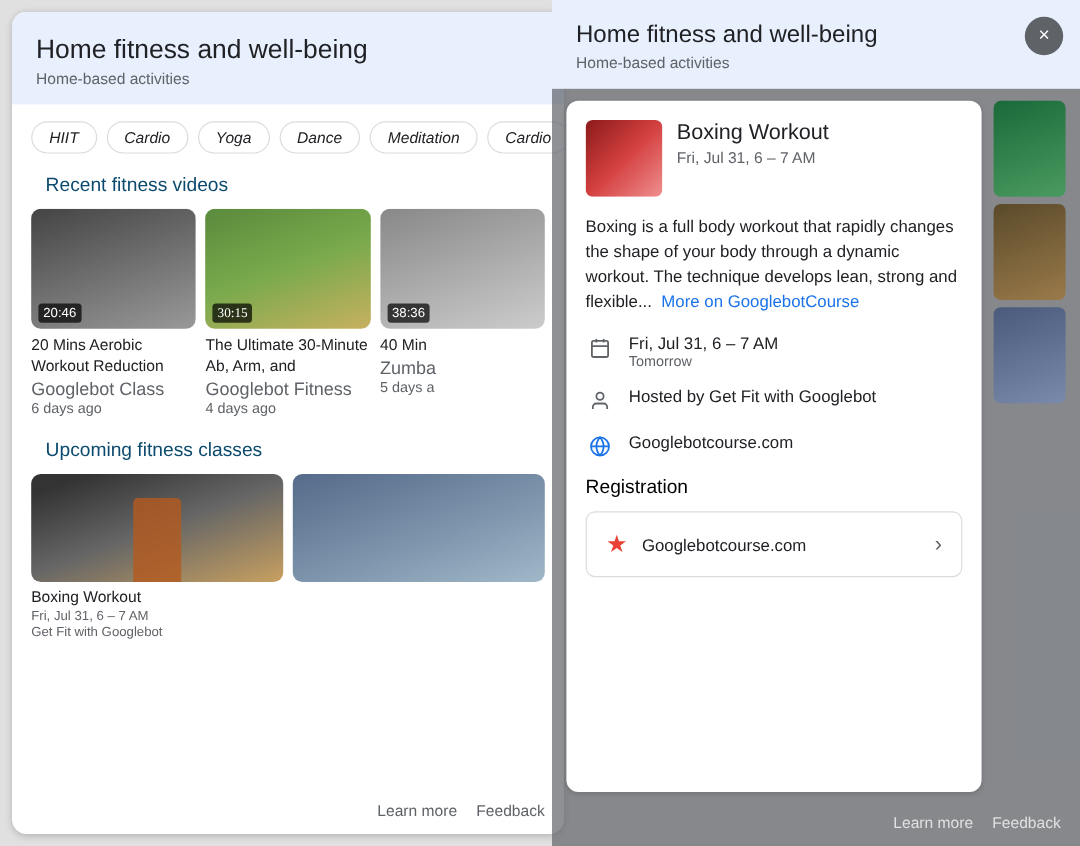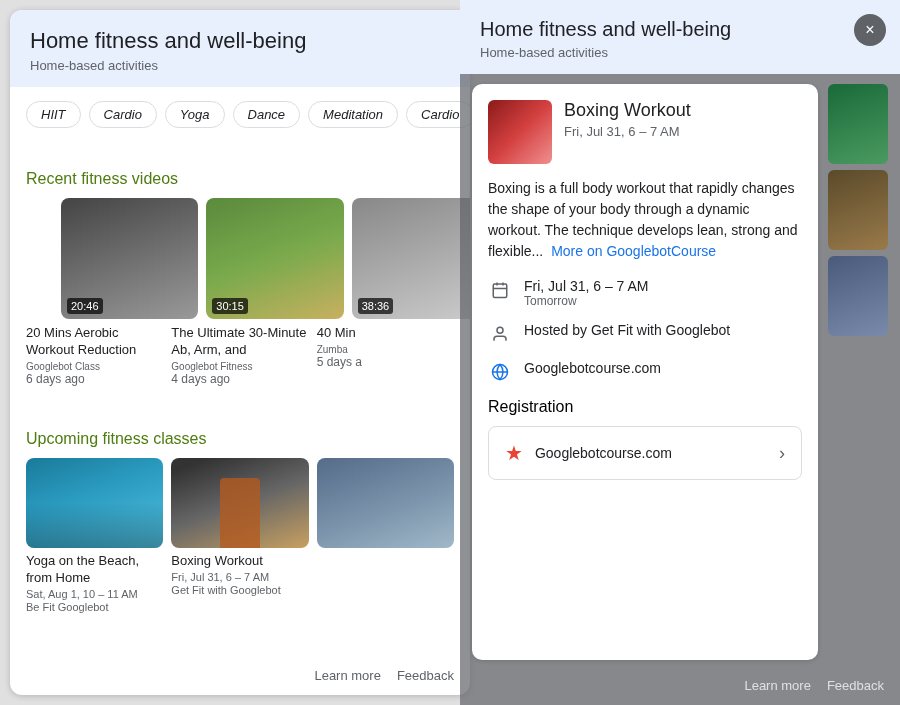--- a/index.html
+++ b/index.html
@@ -55,50 +55,49 @@
       font-size: 13px;
       color: #202124;
       cursor: pointer;
       white-space: nowrap;
       background: #fff;
     }
 
     .section-label {
       font-size: 16px;
       font-weight: 500;
-      color: #4d7c0f;
-      padding: 8px 16px 10px 16px;
-      margin-top: 24px;
+      color: #0c4a6e;
+      padding: 8px 16px 10px 28px;
     }
 
     .video-row {
       display: flex;
       gap: 8px;
       padding: 0 16px 12px 16px;
       overflow: hidden;
     }
 
     .video-card {
       flex: 1;
       min-width: 0;
     }
     .video-thumb {
       width: 100%;
-      height: 121px;
+      height: 100px;
       background: #888;
       border-radius: 8px;
       position: relative;
       overflow: hidden;
-      margin-left: 35px;
     }
     .video-thumb-bike {
       background: linear-gradient(160deg, #444 0%, #666 40%, #999 100%);
     }
     .video-thumb-basketball {
       background: linear-gradient(160deg, #5a8a3c 0%, #7aaa4c 50%, #c8b060 100%);
+      font-family: Liberation Serif, serif;
     }
     .video-thumb-zumba {
       background: linear-gradient(160deg, #888 0%, #aaa 50%, #ccc 100%);
       padding-left: 32px;
     }
     .video-duration {
       position: absolute;
       bottom: 5px;
       left: 6px;
       background: rgba(0,0,0,0.7);
@@ -110,21 +109,21 @@
     .video-info {
       padding: 6px 0 0 0;
     }
     .video-title {
       font-size: 13px;
       font-weight: 500;
       color: #202124;
       line-height: 1.3;
     }
     .video-channel {
-      font-size: 10px;
+      font-size: 15px;
       color: #5f6368;
       margin-top: 2px;
     }
     .video-ago {
       font-size: 12px;
       color: #5f6368;
     }
 
     .classes-row {
       display: flex;
@@ -463,30 +462,20 @@
         <div class="video-channel">Zumba</div>
         <div class="video-ago">5 days a</div>
       </div>
     </div>
   </div>
 
   <div class="section-label">Upcoming fitness classes</div>
 
   <div class="classes-row">
     <div class="class-card">
-      <div class="class-thumb class-thumb-yoga">
-        <div class="figure-beach"></div>
-      </div>
-      <div class="class-info">
-        <div class="class-title">Yoga on the Beach, from Home</div>
-        <div class="class-detail">Sat, Aug 1, 10 – 11 AM</div>
-        <div class="class-detail">Be Fit Googlebot</div>
-      </div>
-    </div>
-    <div class="class-card">
       <div class="class-thumb class-thumb-boxing">
         <div class="figure-boxing"></div>
       </div>
       <div class="class-info">
         <div class="class-title">Boxing Workout</div>
         <div class="class-detail">Fri, Jul 31, 6 – 7 AM</div>
         <div class="class-detail">Get Fit with Googlebot</div>
       </div>
     </div>
     <div class="class-card">

